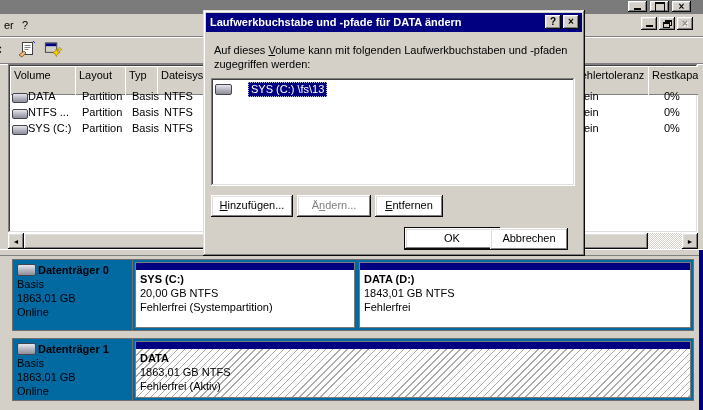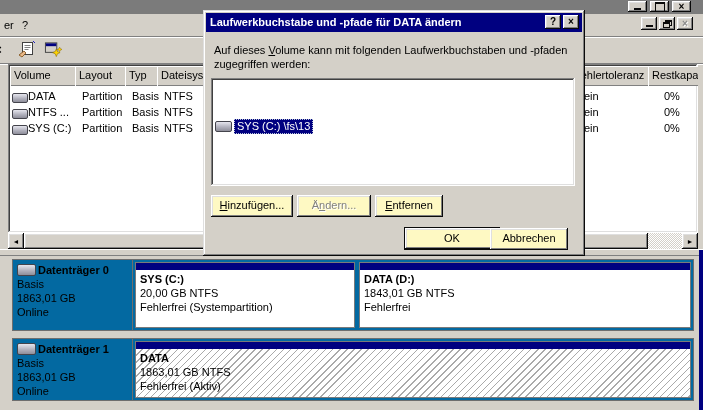--- a/index.html
+++ b/index.html
@@ -2,21 +2,21 @@
 <html><head>
 <meta charset="utf-8">
 <style>
   html,body{margin:0;padding:0;background:#555;}
   .screen{position:relative;width:703px;height:410px;background:#d4d0c8;overflow:hidden;
           font-family:"Liberation Sans",sans-serif;font-size:11px;color:#000;}
   .abs{position:absolute;}
   
   .raised{background:#d4d0c8;box-shadow:inset -1px -1px #0a0a0a,inset 1px 1px #fff,inset -2px -2px #808080,inset 2px 2px #dfdfdf;}
   .sunken{background:#fff;box-shadow:inset -1px -1px #fff,inset 1px 1px #808080,inset -2px -2px #dfdfdf,inset 2px 2px #404040;}
-  .btn{background:#fef9c3;box-shadow:inset -1px -1px #0a0a0a,inset 1px 1px #fff,inset -2px -2px #808080,inset 2px 2px #dfdfdf;
+  .btn{background:#ffffff;box-shadow:inset -1px -1px #0a0a0a,inset 1px 1px #fff,inset -2px -2px #808080,inset 2px 2px #dfdfdf;
        text-align:center;line-height:21px;font-size:11px;}
   .btn.default{border:1px solid #0a0a0a;}
   .btn.disabled{color:#808080;text-shadow:1px 1px 0 #fff;}
   .u{text-decoration:underline;}
   
   .main-titlebar{left:0;top:0;width:703px;height:14px;background:#7b7b7b;border-bottom:1px solid #d4d0c8;}
   .tb-btn{width:19px;height:11px;display:inline-flex;align-items:center;justify-content:center;font-size:9px;line-height:9px;font-weight:bold;}
   .g-min{display:inline-block;width:7px;height:2px;background:#0a0a0a;margin-top:5px;}
   .g-max{display:inline-block;width:8px;height:7px;border:1px solid #0a0a0a;border-top-width:2px;}
   .g-close{font-size:10px;font-weight:bold;line-height:8px;}
@@ -27,21 +27,21 @@
   .g-restore i:last-child{left:0;bottom:0;background:#d4d0c8;}
   
   .menubar{left:0;top:14px;width:703px;height:22px;border-bottom:1px solid #808080;box-shadow:0 1px 0 #fff;}
   .menu-item{position:absolute;top:4px;height:15px;padding:1px 3px;}
   .toolbar{left:0;top:37px;width:703px;height:26px;border-bottom:1px solid #808080;box-shadow:0 1px 0 #fff;}
   .tool-ico{position:absolute;top:4px;width:18px;height:17px;display:flex;align-items:center;justify-content:center;}
   
   .list-pane{left:8px;top:64px;width:690px;height:169px;background:#fff;overflow:hidden;
              box-shadow:inset -1px -1px #fff,inset 1px 1px #808080,inset -2px -2px #dfdfdf,inset 2px 2px #404040;}
   .hstrip{position:absolute;left:2px;top:2px;width:686px;height:18px;background:#d4d0c8;box-shadow:inset 1px 1px #fff,inset -1px -1px #808080;}
-  .hcell{position:absolute;top:2px;height:20px;background:#d4d0c8;box-shadow:inset 1px 1px #fff,inset -1px -1px #808080;
+  .hcell{position:absolute;top:2px;height:29px;background:#d4d0c8;box-shadow:inset 1px 1px #fff,inset -1px -1px #808080;
          line-height:18px;padding-left:4px;white-space:nowrap;overflow:hidden;}
   .vrow{position:absolute;left:2px;width:686px;height:16px;}
   .vcell{position:absolute;top:0;line-height:16px;white-space:nowrap;}
   .drive-ico{display:inline-block;width:14px;height:8px;border:1px solid #44444c;border-radius:2px;
              background:linear-gradient(180deg,#e6e6ee 0%,#b2b2be 55%,#8e8e9a 100%);}
   
   .hscroll{left:8px;top:233px;width:690px;height:16px;background:#d4d0c8;}
   .sb-btn{position:absolute;top:0;width:16px;height:16px;font-size:7px;display:flex;align-items:center;justify-content:center;}
   .sb-thumb{position:absolute;top:0;height:16px;}
   .sb-track{position:absolute;top:0;height:16px;background:#fff;
@@ -61,21 +61,21 @@
   .disk-ico{display:inline-block;width:17px;height:10px;border:1px solid #44444c;border-radius:2px;vertical-align:-2px;margin-right:2px;
             background:linear-gradient(180deg,#e6e6ee 0%,#b2b2be 55%,#8e8e9a 100%);}
   
   .dialog{left:203px;top:10px;width:382px;height:246px;background:#d4d0c8;
           box-shadow:inset -1px -1px #0a0a0a,inset 1px 1px #dfdfdf,inset -2px -2px #808080,inset 2px 2px #fff;z-index:10;}
   .dlg-titlebar{position:absolute;left:3px;top:3px;right:3px;height:19px;background:#000080;color:#fff;
                 font-weight:bold;line-height:19px;padding-left:4px;box-sizing:border-box;}
   .dlg-tbtn{position:absolute;top:2px;width:16px;height:14px;line-height:13px;font-weight:bold;font-size:10px;text-align:center;color:#000;}
   .dlg-label{position:absolute;left:11px;top:33px;width:366px;line-height:14px;}
   .dlg-list{position:absolute;left:8px;top:68px;width:364px;height:108px;}
-  .dlg-item{position:absolute;left:4px;top:4px;display:flex;align-items:center;gap:2px;margin-top:37px;}
+  .dlg-item{position:absolute;left:4px;top:4px;display:flex;align-items:center;gap:16px;}
   .sel-text{background:#000080;color:#fff;border:1px dotted #b8c4d8;padding:0 2px;line-height:13px;}
   .navy-strip{left:699px;top:250px;width:4px;height:160px;background:#000080;}
 </style>
 </head>
 <body>
 
 <div class="screen">
 
   <div class="abs main-titlebar">
     <div style="position:absolute;right:12px;top:1px;display:flex;gap:3px;">

